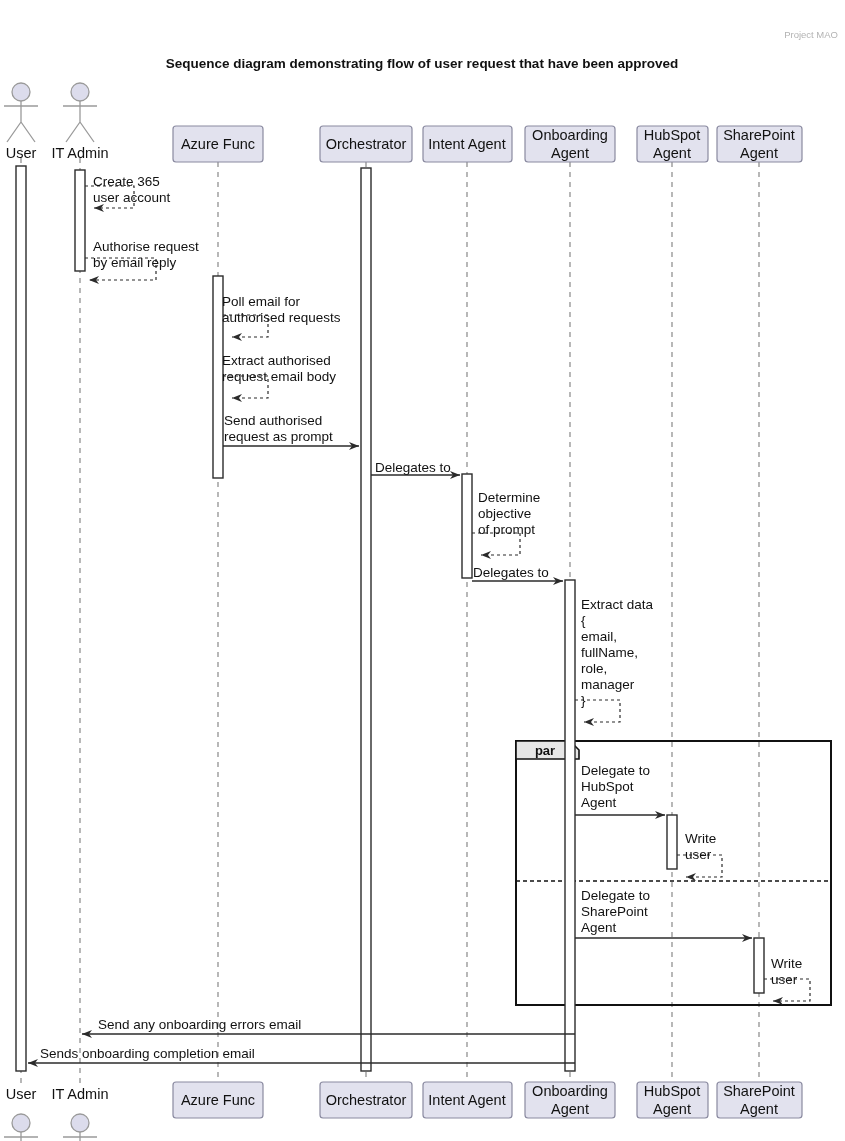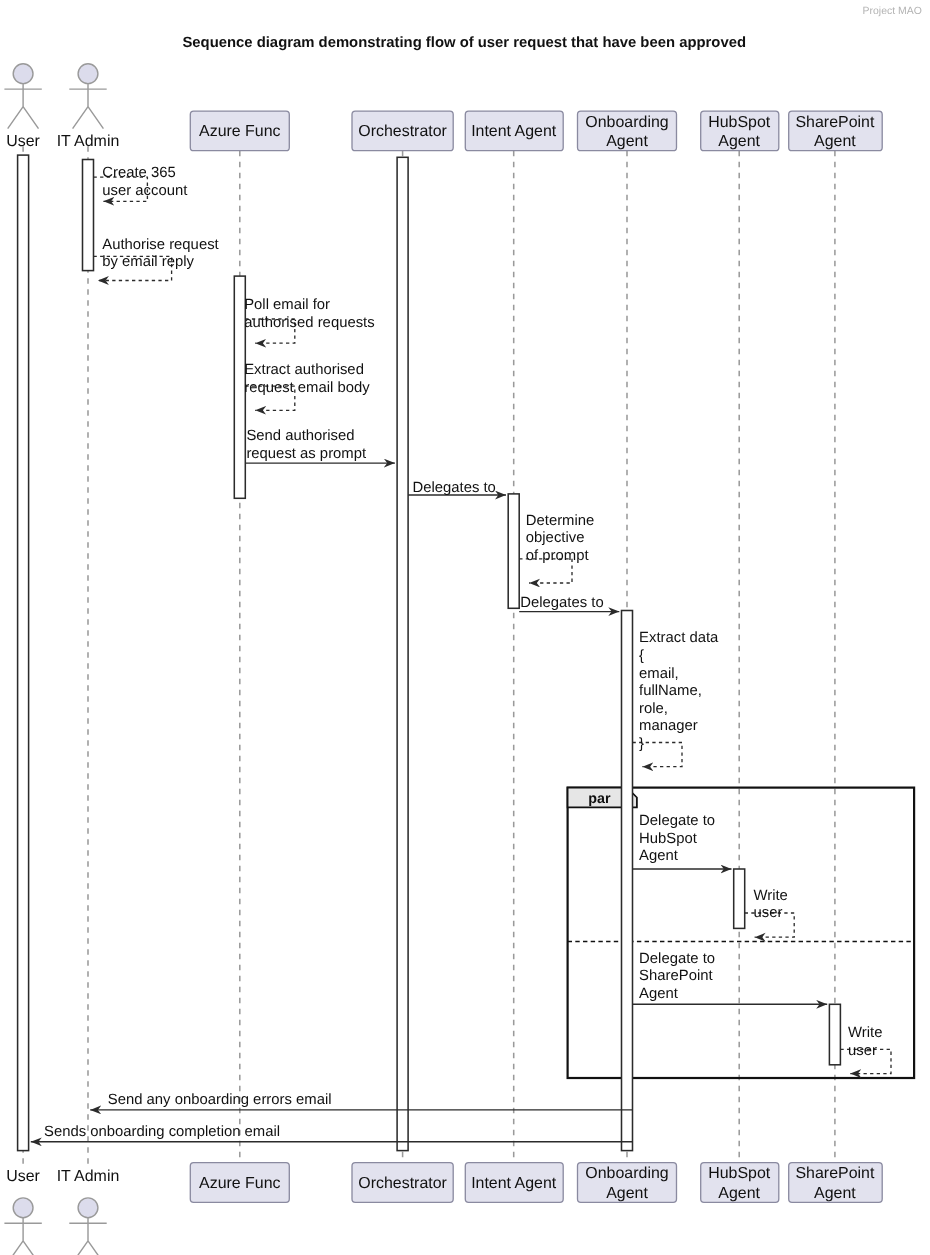--- a/index.html
+++ b/index.html
@@ -1,17 +1,17 @@
 <!DOCTYPE html>
 <html><head>
 <meta charset="utf-8">
 <style>
   html,body{margin:0;padding:0;background:#ffffff;}
   body{width:845px;height:1141px;font-family:"Liberation Sans",sans-serif;position:relative;overflow:hidden;}
-  #stage{position:relative;width:845px;height:846px;}
+  #stage{position:relative;width:845px;height:846px;margin-top:25px;}
   svg{display:block;}
   .lifeline{stroke:#9a9a9a;stroke-width:1.4;stroke-dasharray:5 5;}
   .box{fill:#e2e2ee;stroke:#8a8aa0;stroke-width:1.2;}
   .boxtxt{font-family:"Liberation Sans",sans-serif;font-size:14.5px;fill:#111;text-anchor:middle;}
   .actorhead{fill:#dcdcec;stroke:#9a9a9a;stroke-width:1.3;}
   .actorbody{stroke:#9a9a9a;stroke-width:1.3;fill:none;}
   .actortxt{font-family:"Liberation Sans",sans-serif;font-size:14.5px;fill:#111;text-anchor:middle;}
   .activation{fill:#ffffff;stroke:#2b2b2b;stroke-width:1.4;}
   .msg{stroke:#2b2b2b;stroke-width:1.3;fill:none;}
   .msgdash{stroke:#2b2b2b;stroke-width:1.2;fill:none;stroke-dasharray:3 3;}

